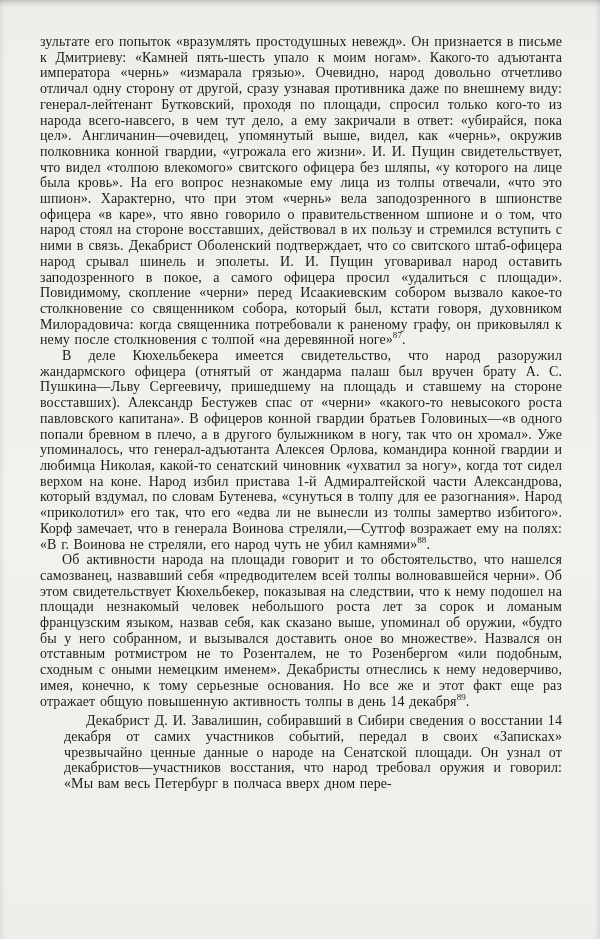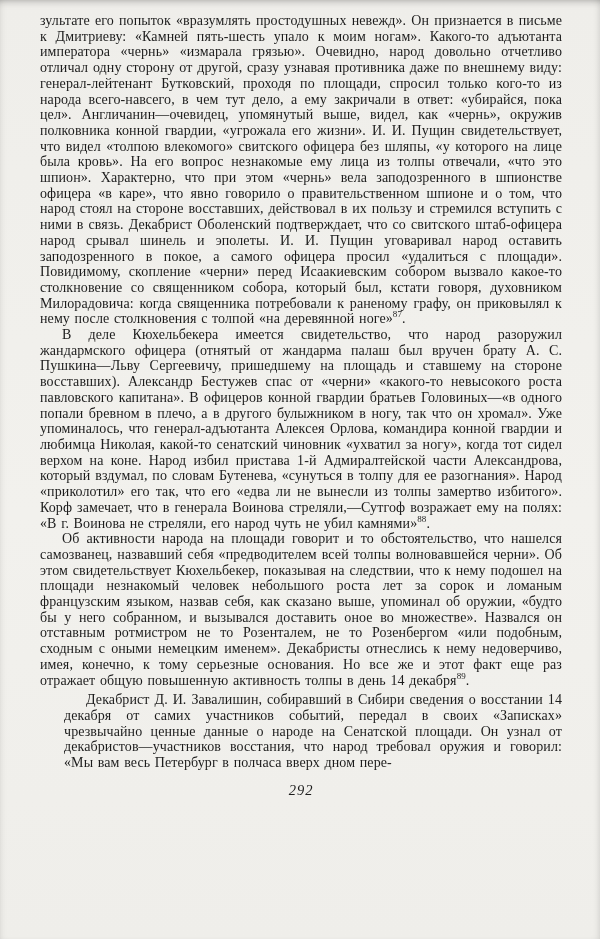--- a/index.html
+++ b/index.html
@@ -10,21 +10,21 @@
   .page {
     position: relative;
     width: 600px;
     height: 939px;
     box-sizing: border-box;
     margin: 0 auto;
     background: linear-gradient(180deg, #efeeea 0%, #f2f1ed 55%, #efeeea 100%);
     box-shadow: inset 0 7px 9px -7px rgba(0,0,0,0.35),
                 inset -5px 0 8px -6px rgba(0,0,0,0.18),
                 inset 5px 0 8px -6px rgba(0,0,0,0.12);
-    padding: 13px 38px 0 40px;
+    padding: 34px 38px 0 40px;
     overflow: hidden;
     font-family: "Liberation Serif", "DejaVu Serif", serif;
     color: #1c1c1c;
   }
   .text-block {
     text-align: justify;
     font-size: 14px;
     line-height: 15.7px;
     letter-spacing: 0.1px;
     word-spacing: 1px;
@@ -62,14 +62,13 @@
     <p class="para noindent"><span>зультате его попыток «вразумлять простодушных невежд». Он признается в письме к Дмитриеву: «Камней пять-шесть упало к моим ногам». Какого-то адъютанта императора «чернь» «измарала грязью». Очевидно, народ довольно отчетливо отличал одну сторону от другой, сразу узнавая противника даже по внешнему виду: генерал-лейтенант Бутковский, проходя по площади, спросил только кого-то из народа всего-навсего, в чем тут дело, а ему закричали в ответ: «убирайся, пока цел». Англичанин—очевидец, упомянутый выше, видел, как «чернь», окружив полковника конной гвардии, «угрожала его жизни». И. И. Пущин свидетельствует, что видел «толпою влекомого» свитского офицера без шляпы, «у которого на лице была кровь». На его вопрос незнакомые ему лица из толпы отвечали, «что это шпион». Характерно, что при этом «чернь» вела заподозренного в шпионстве офицера «в каре», что явно говорило о правительственном шпионе и о том, что народ стоял на стороне восставших, действовал в их пользу и стремился вступить с ними в связь. Декабрист Оболенский подтверждает, что со свитского штаб-офицера народ срывал шинель и эполеты. И. И. Пущин уговаривал народ оставить заподозренного в покое, а самого офицера просил «удалиться с площади». Повидимому, скопление «черни» перед Исаакиевским собором вызвало какое-то столкновение со священником собора, который был, кстати говоря, духовником Милорадовича: когда священника потребовали к раненому графу, он приковылял к нему после столкновения с толпой «на деревянной ноге»</span><sup class="fnref">87</sup><span>.</span></p>
 
     <p class="para"><span>В деле Кюхельбекера имеется свидетельство, что народ разоружил жандармского офицера (отнятый от жандарма палаш был вручен брату А. С. Пушкина—Льву Сергеевичу, пришедшему на площадь и ставшему на стороне восставших). Александр Бестужев спас от «черни» «какого-то невысокого роста павловского капитана». В офицеров конной гвардии братьев Головиных—«в одного попали бревном в плечо, а в другого булыжником в ногу, так что он хромал». Уже упоминалось, что генерал-адъютанта Алексея Орлова, командира конной гвардии и любимца Николая, какой-то сенатский чиновник «ухватил за ногу», когда тот сидел верхом на коне. Народ избил пристава 1-й Адмиралтейской части Александрова, который вздумал, по словам Бутенева, «сунуться в толпу для ее разогнания». Народ «приколотил» его так, что его «едва ли не вынесли из толпы замертво избитого». Корф замечает, что в генерала Воинова стреляли,—Сутгоф возражает ему на полях: «В г. Воинова не стреляли, его народ чуть не убил камнями»</span><sup class="fnref">88</sup><span>.</span></p>
 
     <p class="para"><span>Об активности народа на площади говорит и то обстоятельство, что нашелся самозванец, назвавший себя «предводителем всей толпы волновавшейся черни». Об этом свидетельствует Кюхельбекер, показывая на следствии, что к нему подошел на площади незнакомый человек небольшого роста лет за сорок и ломаным французским языком, назвав себя, как сказано выше, упоминал об оружии, «будто бы у него собранном, и вызывался доставить оное во множестве». Назвался он отставным ротмистром не то Розенталем, не то Розенбергом «или подобным, сходным с оными немецким именем». Декабристы отнеслись к нему недоверчиво, имея, конечно, к тому серьезные основания. Но все же и этот факт еще раз отражает общую повышенную активность толпы в день 14 декабря</span><sup class="fnref">89</sup><span>.</span></p>
 
     <p class="para gap-before"><span>Декабрист Д. И. Завалишин, собиравший в Сибири сведения о восстании 14 декабря от самих участников событий, передал в своих «Записках» чрезвычайно ценные данные о народе на Сенатской площади. Он узнал от декабристов—участников восстания, что народ требовал оружия и говорил: «Мы вам весь Петербург в полчаса вверх дном пере-</span></p>
 
   </div>
 
-  <div class="pageno">292</div>
 </div>
 
 </body></html>

